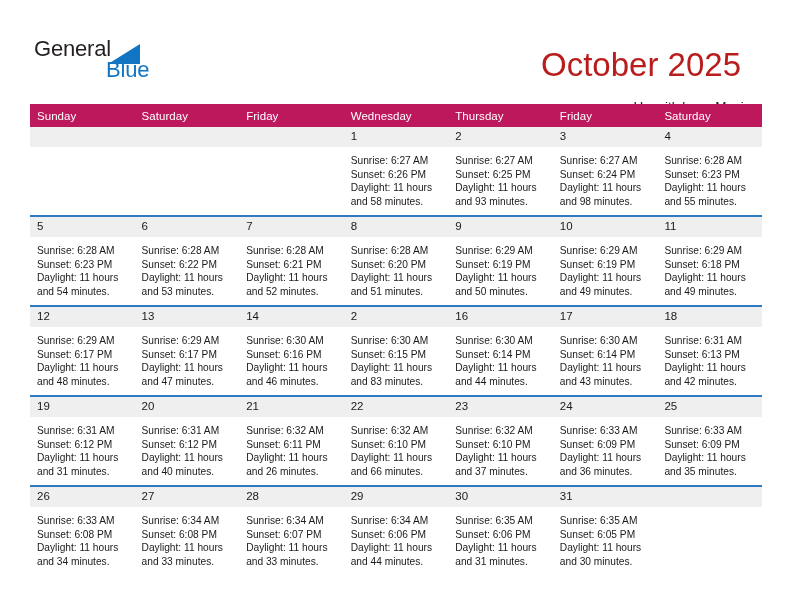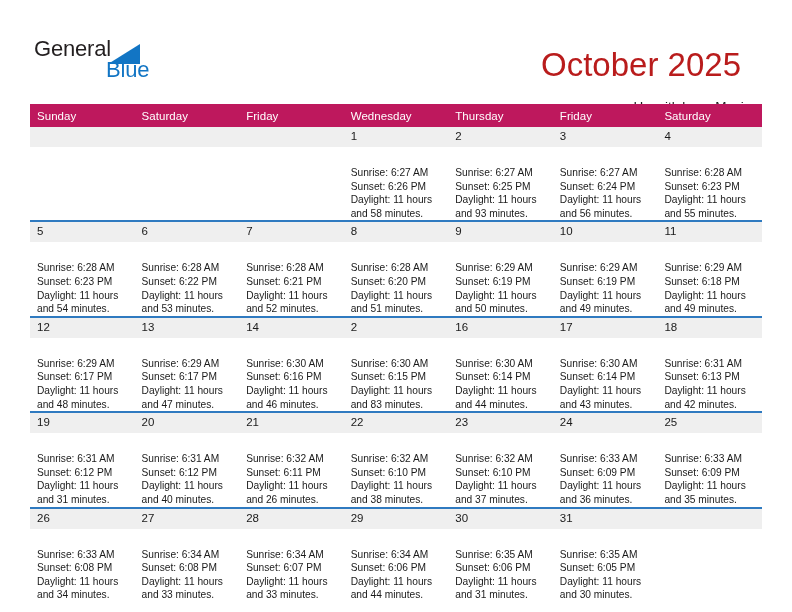--- a/index.html
+++ b/index.html
@@ -126,21 +126,21 @@
     font-size: 11.5px;
     color: #1a1a1a;
     padding: 3px 0 4px 7px;
     height: 13px;
     line-height: 13px;
   }
   .daynum.empty {
     color: transparent;
   }
   .details {
-    padding: 19px 6px 0 7px;
+    padding: 7px 6px 0 7px;
     font-size: 10.2px;
     line-height: 13.6px;
     color: #1a1a1a;
   }
   .details div {
     white-space: nowrap;
   }
 </style>
 </head>
 <body>
@@ -202,21 +202,21 @@
               <div>Daylight: 11 hours</div>
               <div>and 93 minutes.</div>
             </div>
           </td>
           <td>
             <div class="daynum">3</div>
             <div class="details">
               <div>Sunrise: 6:27 AM</div>
               <div>Sunset: 6:24 PM</div>
               <div>Daylight: 11 hours</div>
-              <div>and 56 minutes.</div>
+              <div>and 98 minutes.</div>
             </div>
           </td>
           <td>
             <div class="daynum">4</div>
             <div class="details">
               <div>Sunrise: 6:28 AM</div>
               <div>Sunset: 6:23 PM</div>
               <div>Daylight: 11 hours</div>
               <div>and 55 minutes.</div>
             </div>
@@ -379,21 +379,21 @@
               <div>Daylight: 11 hours</div>
               <div>and 26 minutes.</div>
             </div>
           </td>
           <td>
             <div class="daynum">22</div>
             <div class="details">
               <div>Sunrise: 6:32 AM</div>
               <div>Sunset: 6:10 PM</div>
               <div>Daylight: 11 hours</div>
-              <div>and 38 minutes.</div>
+              <div>and 66 minutes.</div>
             </div>
           </td>
           <td>
             <div class="daynum">23</div>
             <div class="details">
               <div>Sunrise: 6:32 AM</div>
               <div>Sunset: 6:10 PM</div>
               <div>Daylight: 11 hours</div>
               <div>and 37 minutes.</div>
             </div>

